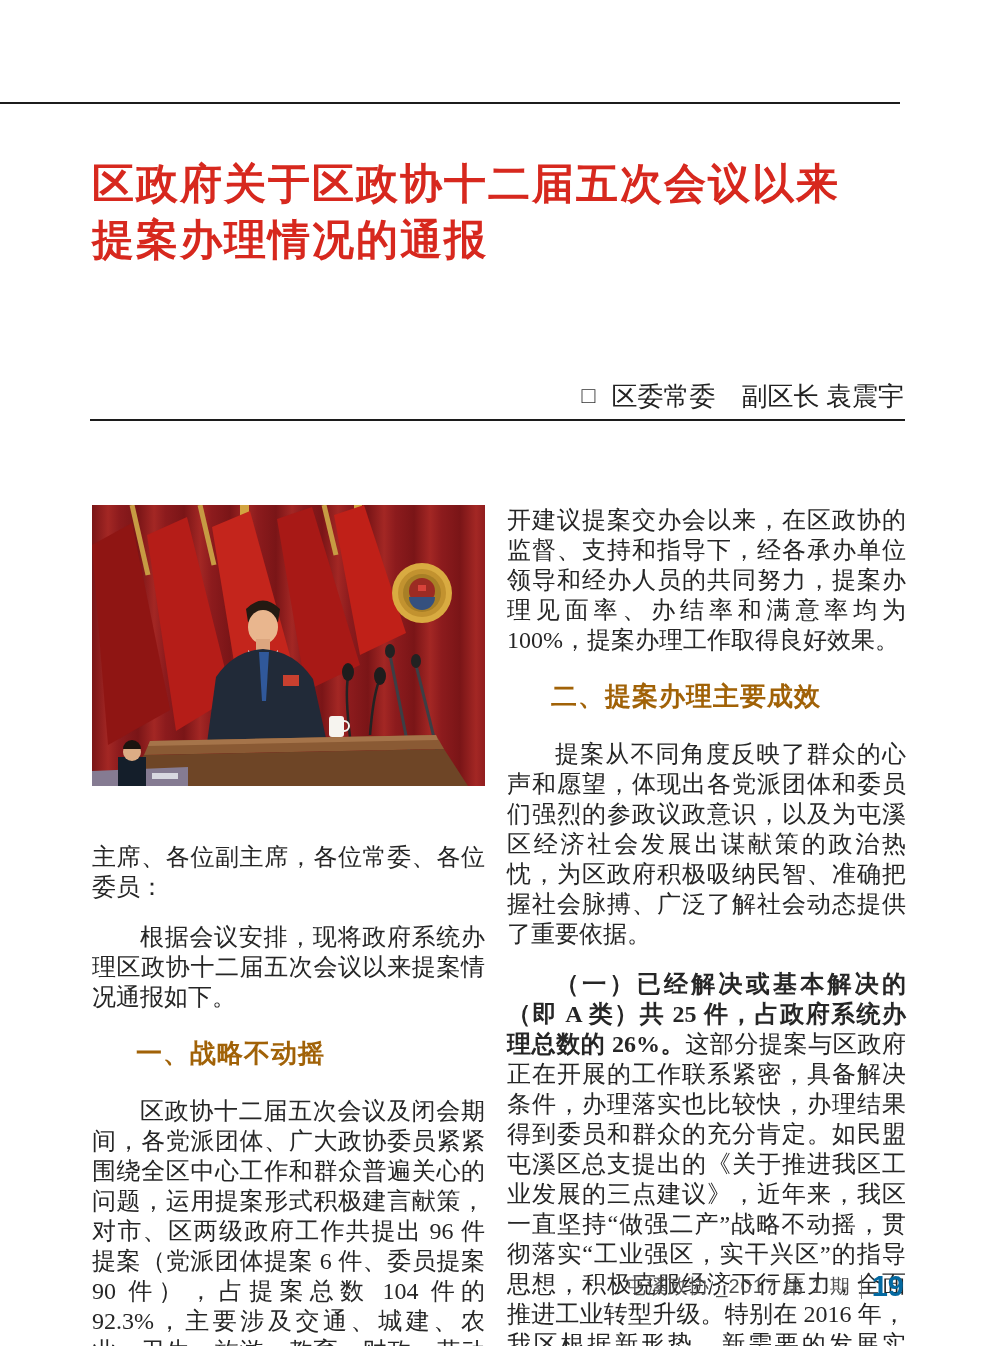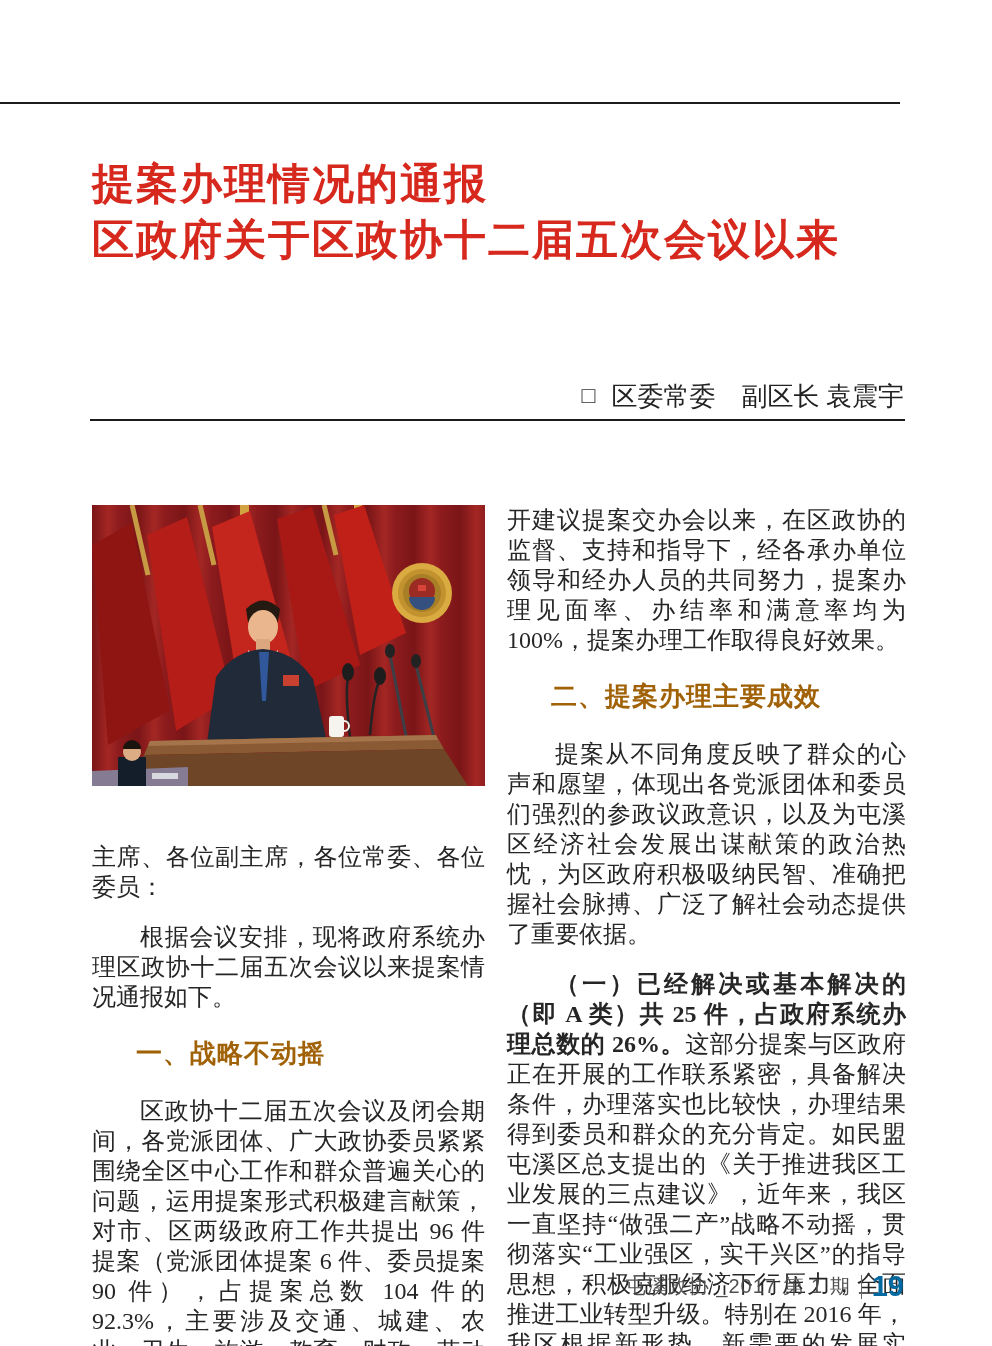--- a/index.html
+++ b/index.html
@@ -46,22 +46,22 @@
   .footer .pagenum { font-family:"Liberation Sans", sans-serif; font-size:29px; font-weight:bold; color:#0369a1; }
 </style>
 </head>
 <body>
 
 <div class="page">
 
   <div class="rule-top"></div>
 
   <div class="title">
+    <div>区政府关于区政协十二届五次会议以来</div>
     <div>提案办理情况的通报</div>
-    <div>区政府关于区政协十二届五次会议以来</div>
   </div>
 
   <div class="byline">
     <span class="marker">□</span>
     <span>区委常委　副区长  袁震宇</span>
   </div>
   <div class="rule-byline"></div>
 
   <div class="columns">
 

